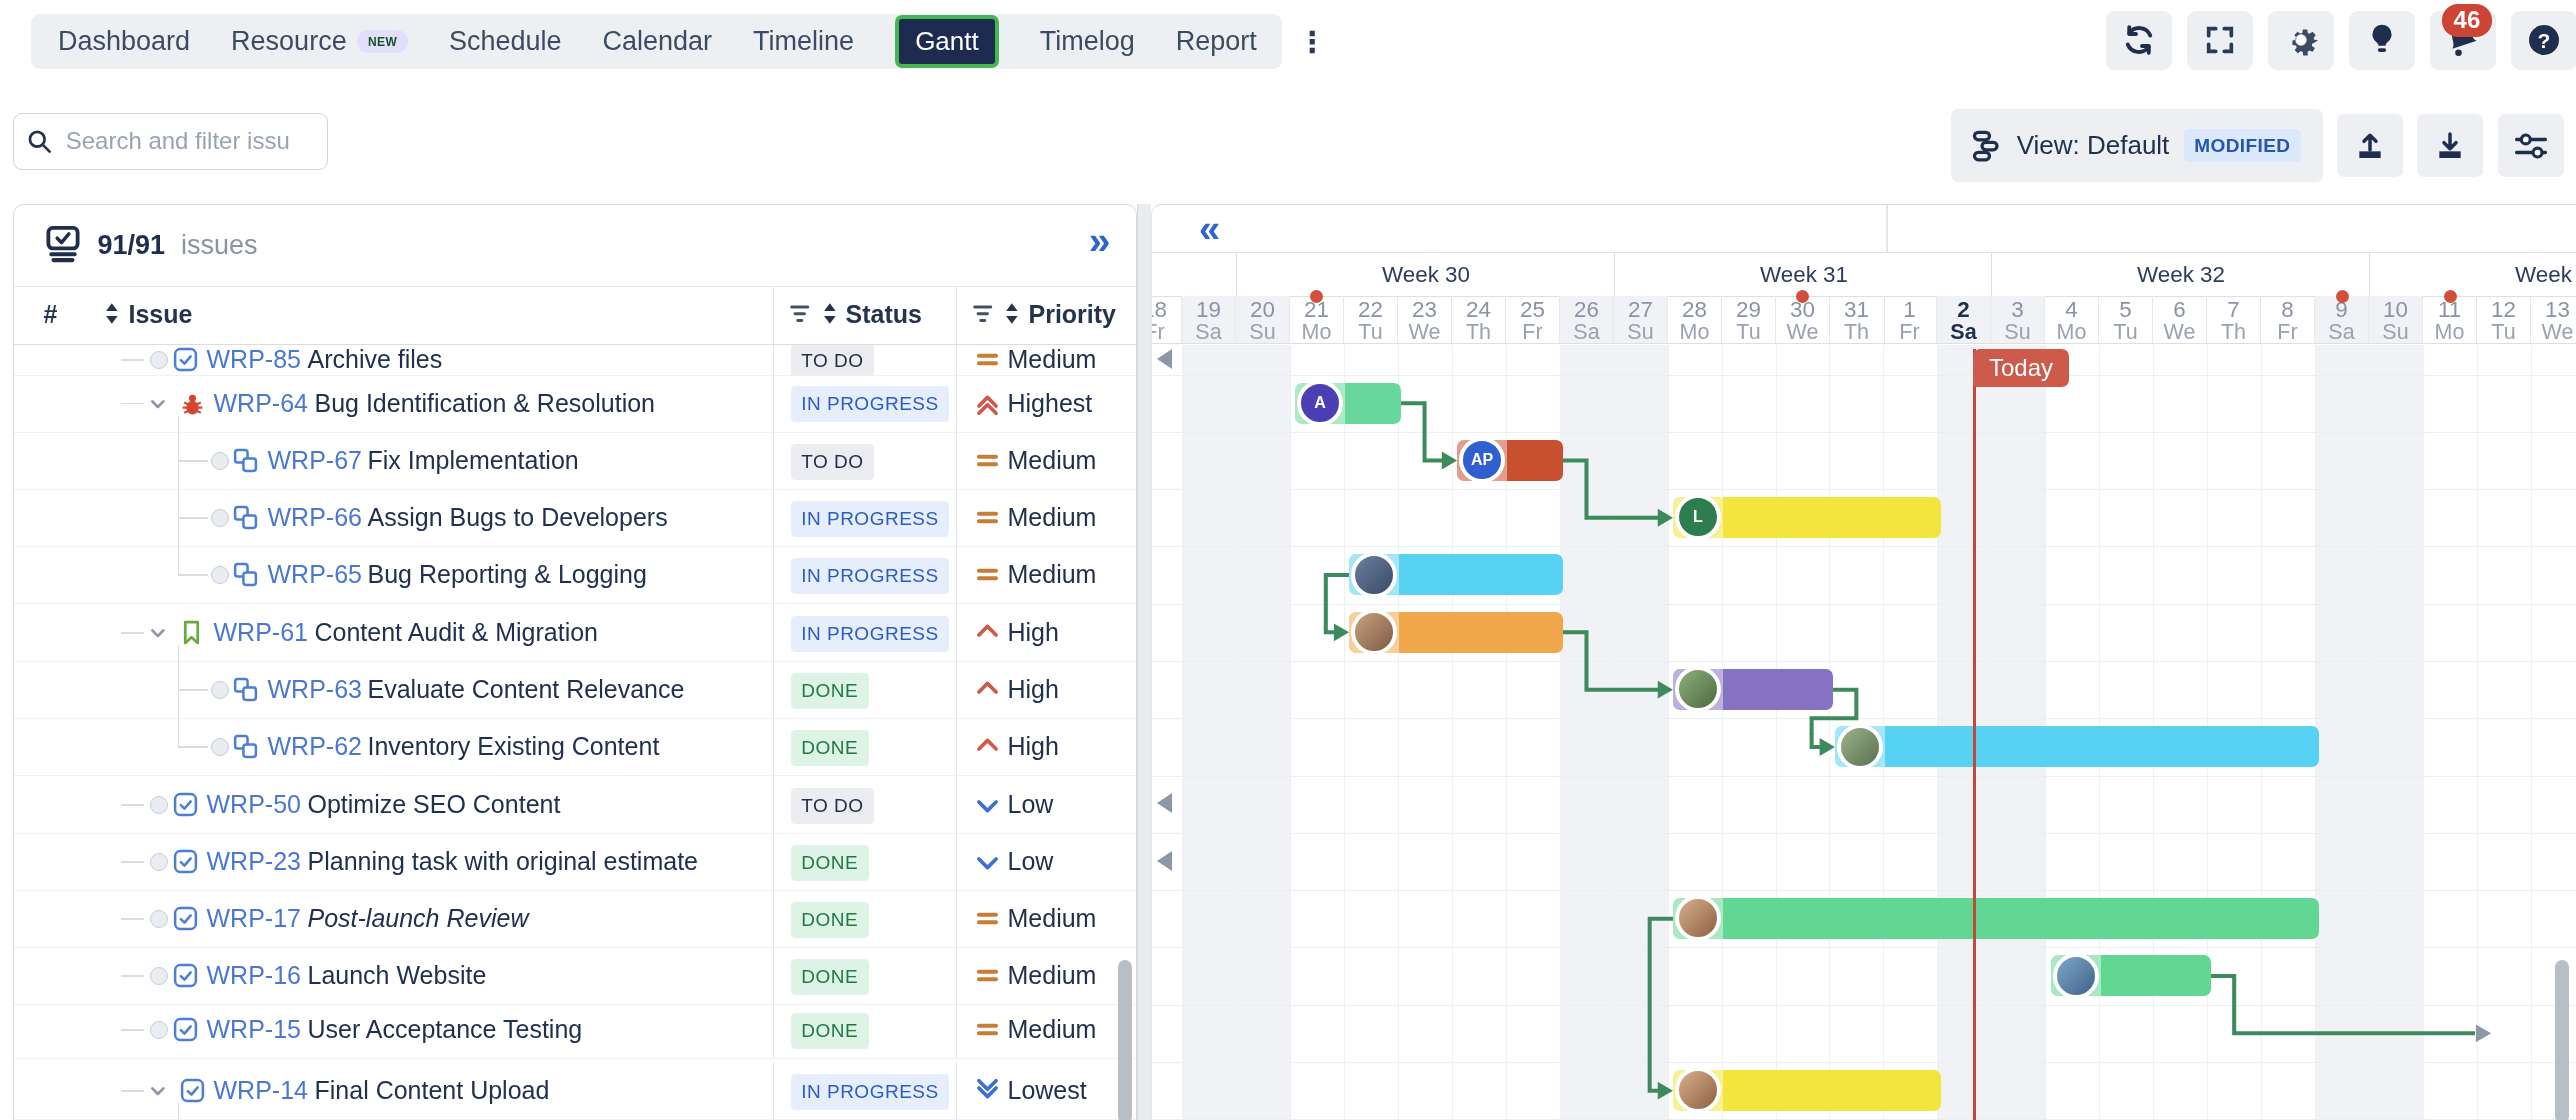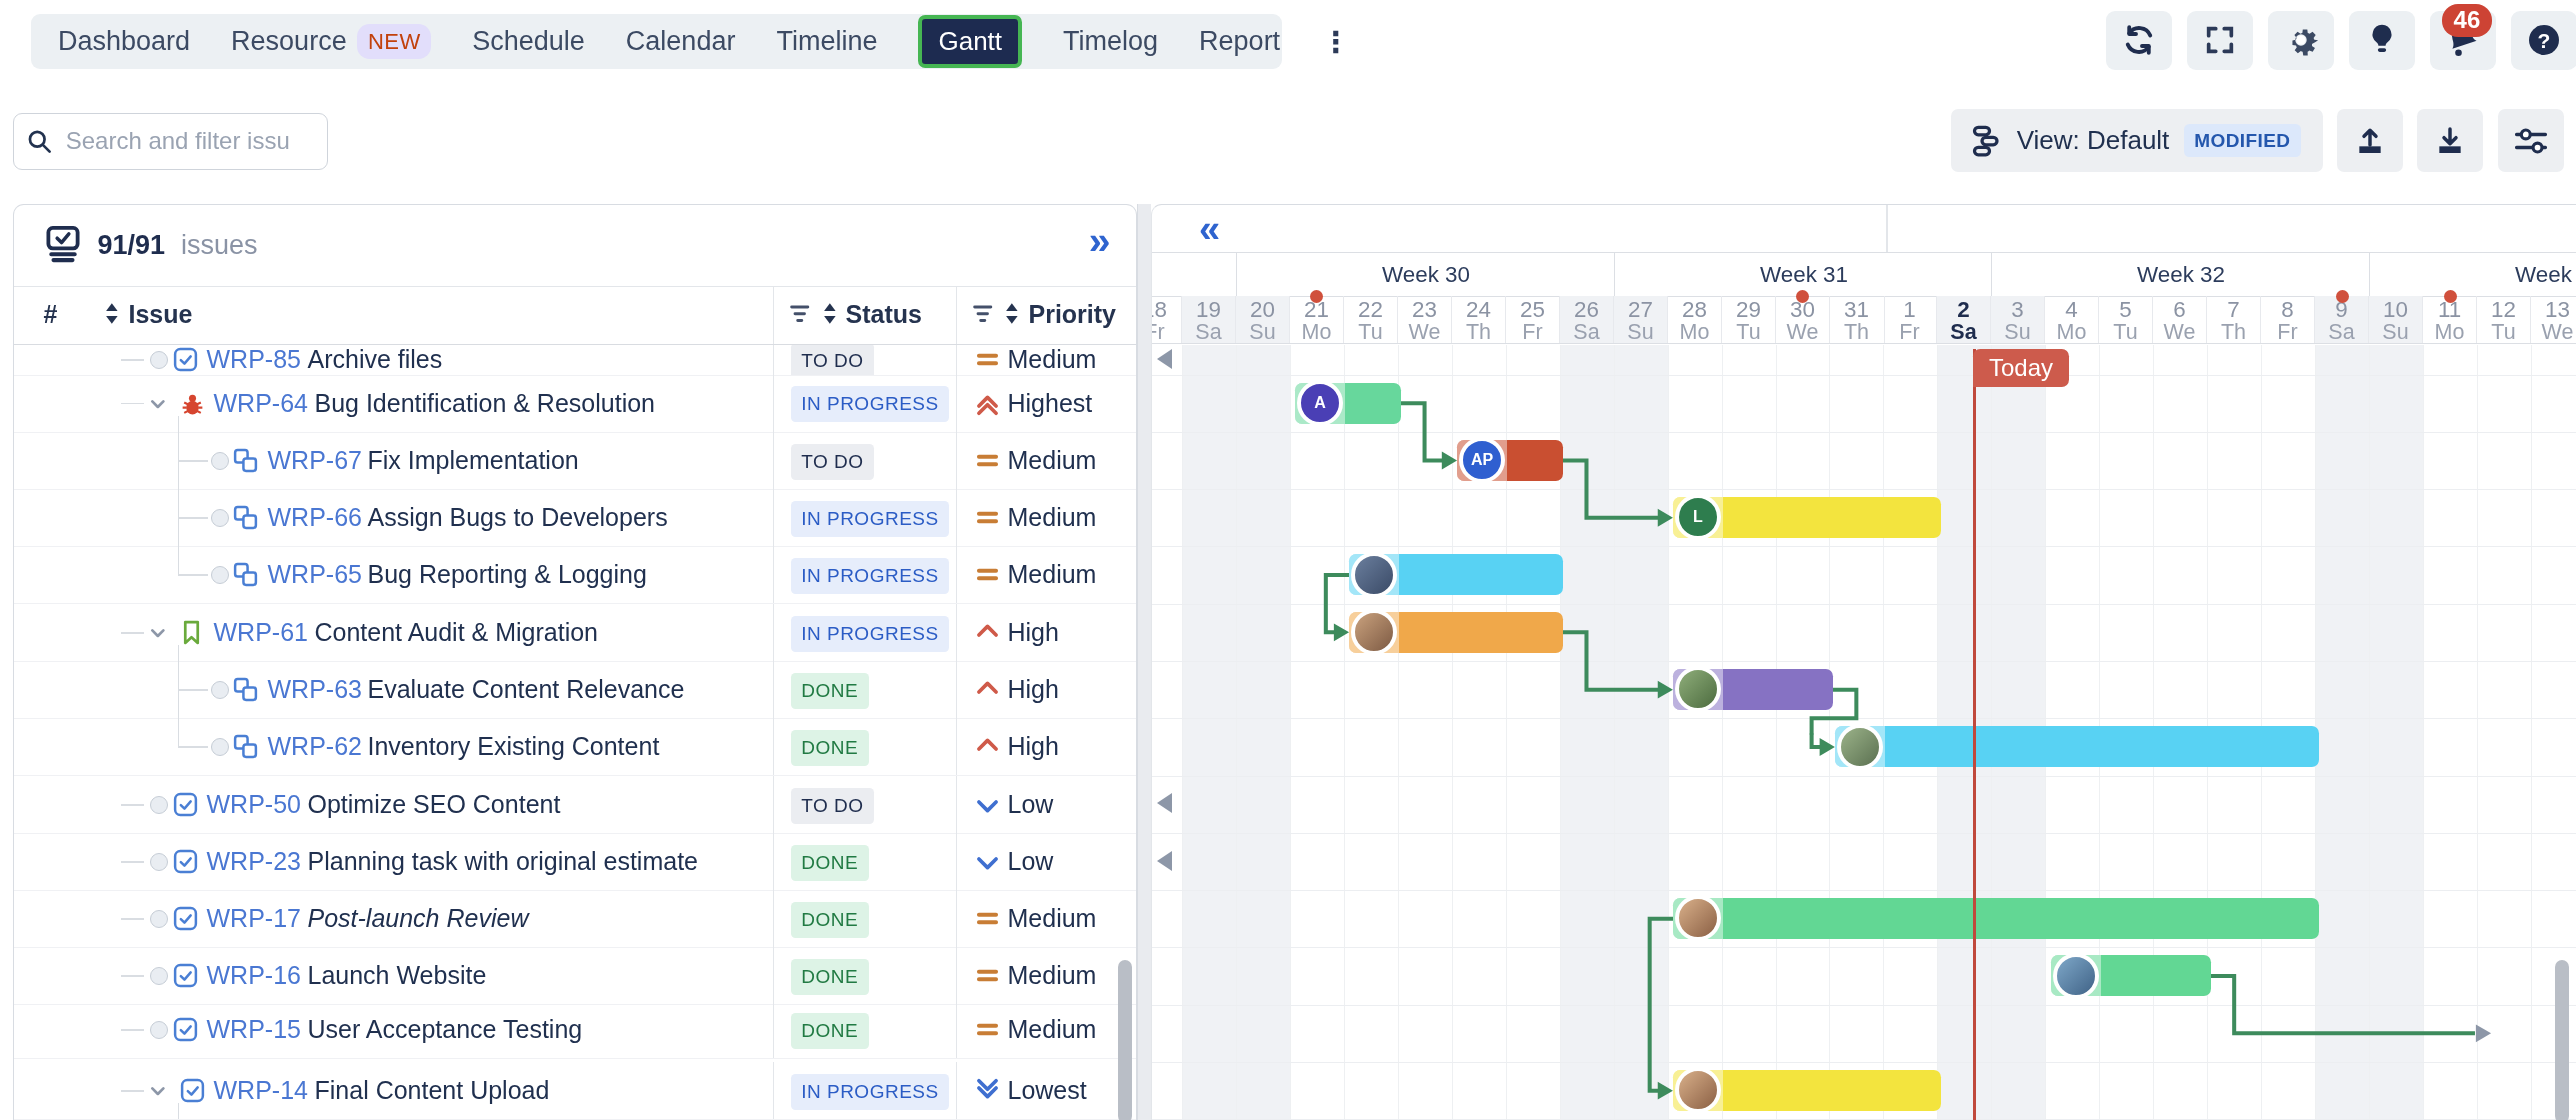--- a/index.html
+++ b/index.html
@@ -5,41 +5,41 @@
   html,body{margin:0;padding:0;background:#fff;}
   #app{position:relative;width:2576px;height:1121px;overflow:hidden;
        font-family:"Liberation Sans","DejaVu Sans",sans-serif;color:#20304f;}
   
   .navbar{position:absolute;left:31px;top:14.3px;width:1251px;height:55px;background:#ecEFF3;
           background:#ecf0f3;border-radius:9px;display:flex;align-items:center;gap:41px;
           padding:0 27px;box-sizing:border-box;}
   .tab{font-size:27px;color:#3c4a63;white-space:nowrap;display:flex;align-items:center;gap:10.7px;cursor:pointer;}
   .tab.active{background:#1d2b50;color:#fff;border:4.5px solid #46b653;border-radius:7.2px;
               padding:7.2px 16px;font-size:26px;}
-  .new-badge{background:#e2defb;color:#c2410c;font-size:22px;font-weight:normal;letter-spacing:0.4px;
+  .new-badge{background:#e2defb;color:#14532d;font-size:12px;font-weight:bold;letter-spacing:0.4px;
              border-radius:12.5px;padding:4.5px 10.7px;}
   .kebab{font-size:29px;font-weight:bold;color:#2c3a58;letter-spacing:0;}
   .hdr-icons{position:absolute;left:2106px;top:10.7px;display:flex;gap:15px;}
   .icon-btn{width:66px;height:59px;background:#ecf0f3;border-radius:9px;display:flex;
             align-items:center;justify-content:center;cursor:pointer;}
   .bell-badge{position:absolute;left:2442px;top:3.6px;background:#cd4334;color:#fff;font-size:24px;
               font-weight:bold;border-radius:16px;padding:2.7px 11.6px;z-index:5;}
   
   .toolbar{position:absolute;left:12.5px;top:109px;right:12.5px;height:64px;display:flex;align-items:center;}
   .search-box{width:315px;height:57px;border:1.8px solid #cfd4db;border-radius:9px;display:flex;
               align-items:center;padding:0 12.5px;gap:10.7px;box-sizing:border-box;background:#fff;}
   .search-box input{border:none;outline:none;font-size:24px;color:#20304f;width:224px;
                     font-family:"Liberation Sans",sans-serif;background:transparent;}
   .search-box input::placeholder{color:#9aa3b2;}
   .btn{height:59px;background:#edeff2;border-radius:7.2px;display:flex;align-items:center;
        padding:0 23px;font-size:24px;color:#22324f;white-space:nowrap;cursor:pointer;}
   .btn.darker{background:#e4e7eb;}
   .btn.blue{background:#cfdefb;color:#2563c9;}
   .right-tools{position:absolute;right:12.5px;top:109px;display:flex;gap:14.3px;align-items:center;}
-  .view-btn{height:63px;background:#edeff2;border-radius:7.2px;display:flex;align-items:center;
+  .view-btn{height:73px;background:#edeff2;border-radius:7.2px;display:flex;align-items:center;
             gap:14.3px;padding:0 21.5px;font-size:26px;color:#20304f;cursor:pointer;}
   .mod-badge{background:#dce8fb;color:#2457ad;font-size:19px;font-weight:bold;letter-spacing:0.4px;
              border-radius:5.4px;padding:5.4px 10.7px;}
   .sq-btn{width:66px;height:63px;background:#edeff2;border-radius:7.2px;display:flex;
           align-items:center;justify-content:center;cursor:pointer;}
   
   .left-panel{position:absolute;left:12.5px;top:204px;width:1124px;height:918px;background:#fff;
               border:1.8px solid #d8dce2;border-bottom:none;border-radius:10.7px 10.7px 0 0;
               box-sizing:border-box;overflow:hidden;}
   .lp-header{position:absolute;left:0;top:0;right:0;height:81px;display:flex;align-items:center;

